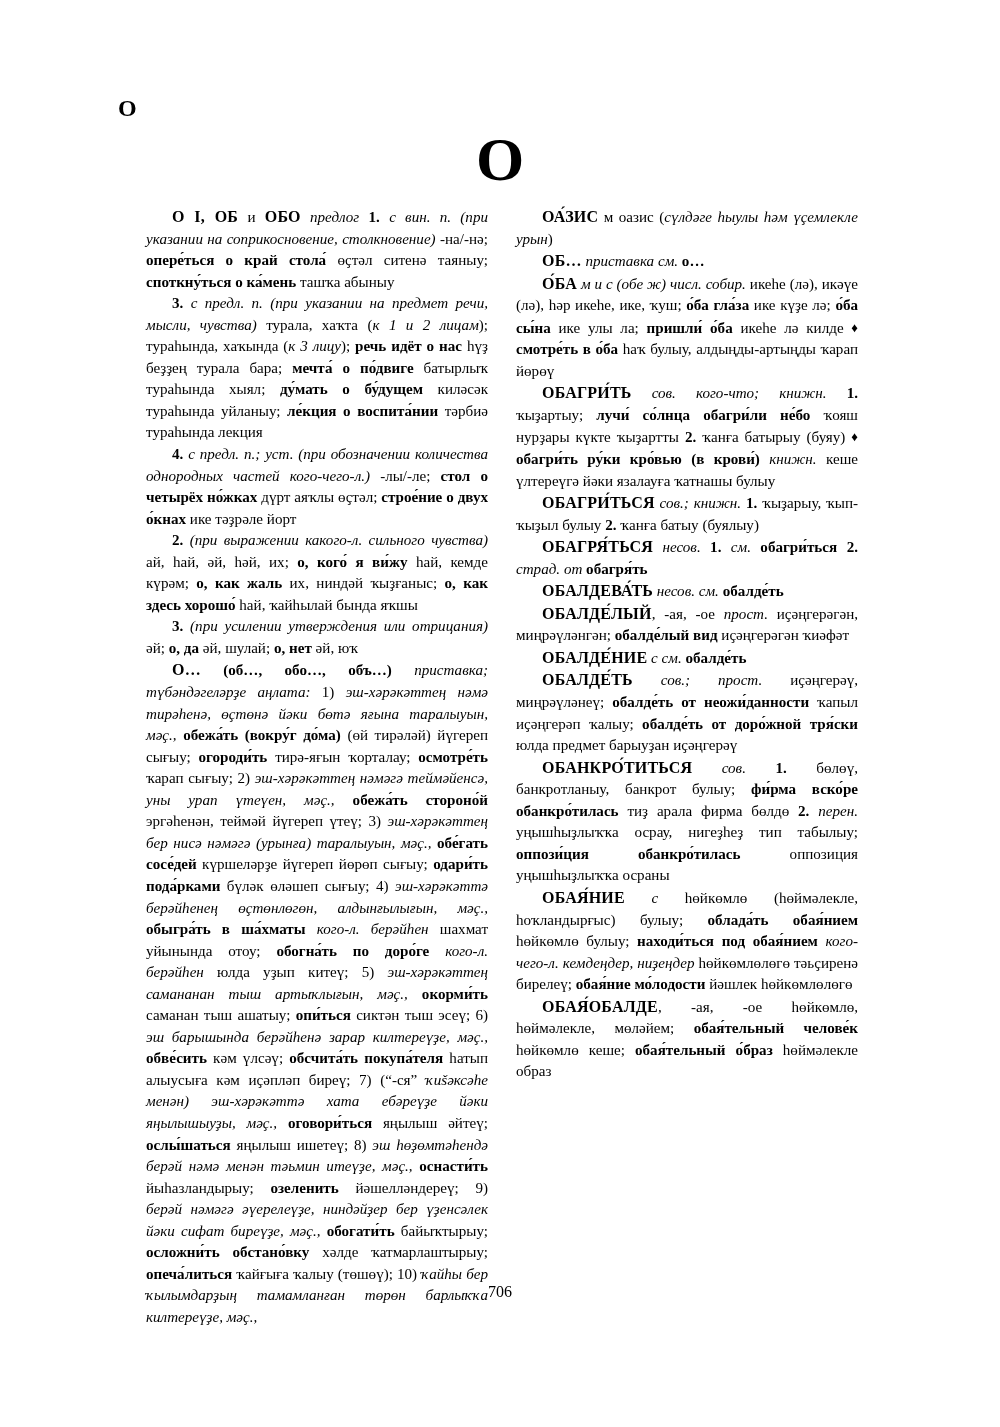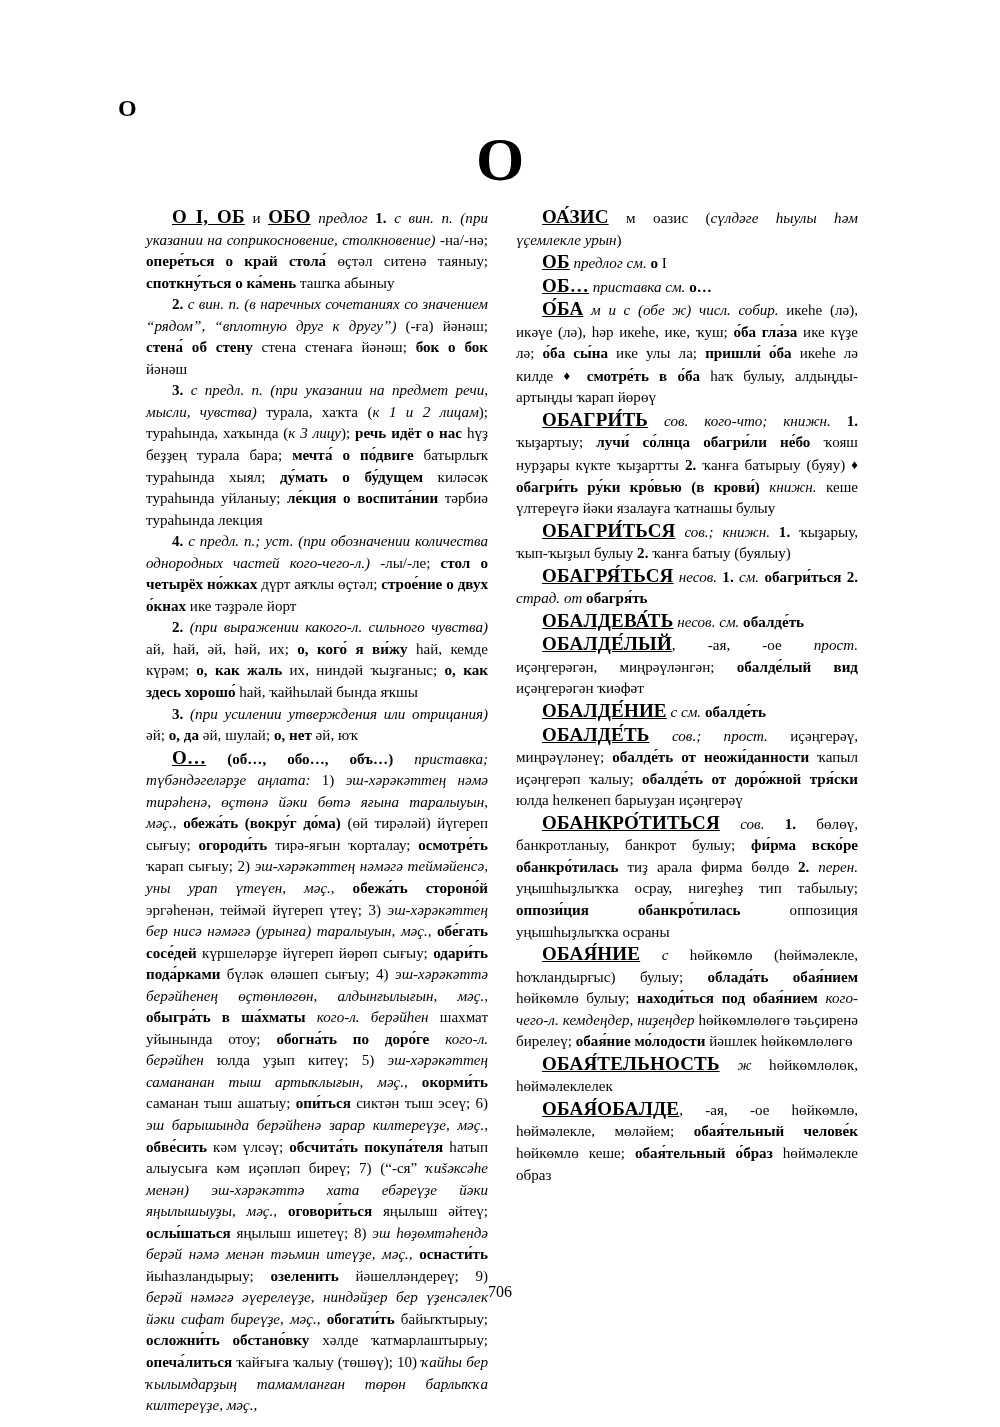--- a/index.html
+++ b/index.html
@@ -59,23 +59,22 @@
     text-justify: inter-word;
     hyphens: manual;
   }
   .col p {
     margin: 0;
     text-indent: 26px;
   }
   
   b.hw {
     font-weight: bold;
-    font-size: 19px;
+    font-size: 16px;
     letter-spacing: 0.2px;
-    text-decoration: underline;
   }
   b.bd { font-weight: bold; }
   i.it { font-style: italic; }
   .lozenge {
     font-weight: normal;
     font-size: 13px;
     vertical-align: 1px;
   }
   
   .folio {
@@ -92,41 +91,38 @@
 
 <div class="page">
 
   <div class="running-head">О</div>
 
   <div class="section-letter">О</div>
 
   <div class="columns">
     <div class="col" id="col-left">
         <p id="entry-o-1"><b class="hw">О I, ОБ</b><span> и </span><b class="hw">ОБО</b><i class="it"> предлог </i><b class="bd">1.</b><span> </span><i class="it">с вин. п. (при указании на соприкосновение, столкновение)</i><span> -на/-нә; </span><b class="bd">опере́ться о край стола́</b><span> өҫтәл ситенә таяныу; </span><b class="bd">споткну́ться о ка́мень</b><span> ташҡа абыныу</span></p>
-        <p id="entry-o-1-sense-2"><b class="bd">2.</b><span> </span><i class="it">с вин. п. (в наречных сочетаниях со значением “рядом”, “вплотную друг к другу”)</i><span> (-ға) йәнәш; </span><b class="bd">стена́ об стену</b><span> стена стенаға йәнәш; </span><b class="bd">бок о бок</b><span> йәнәш</span></p>
         <p id="entry-o-1-sense-3"><b class="bd">3.</b><span> </span><i class="it">с предл. п. (при указании на предмет речи, мысли, чувства)</i><span> турала, хаҡта (</span><i class="it">к 1 и 2 лицам</i><span>); тураһында, хаҡында (</span><i class="it">к 3 лицу</i><span>); </span><b class="bd">речь идёт о нас</b><span> һүҙ беҙҙең турала бара; </span><b class="bd">мечта́ о по́двиге</b><span> батырлыҡ тураһында хыял; </span><b class="bd">ду́мать о бу́дущем</b><span> киләсәк тураһында уйланыу; </span><b class="bd">ле́кция о воспита́нии</b><span> тәрбиә тураһында лекция</span></p>
         <p id="entry-o-1-sense-4"><b class="bd">4.</b><span> </span><i class="it">с предл. п.; уст. (при обозначении количества однородных частей кого-чего-л.)</i><span> -лы/-ле; </span><b class="bd">стол о четырёх но́жках</b><span> дүрт аяҡлы өҫтәл; </span><b class="bd">строе́ние о двух о́кнах</b><span> ике тәҙрәле йорт</span></p>
         <p id="entry-o-2-sense-2"><b class="bd">2.</b><span> </span><i class="it">(при выражении какого-л. сильного чувства)</i><span> ай, һай, әй, һәй, их; </span><b class="bd">о, кого́ я ви́жу</b><span> һай, кемде күрәм; </span><b class="bd">о, как жаль</b><span> их, ниндәй ҡыҙғаныс; </span><b class="bd">о, как здесь хорошо́</b><span> һай, ҡайһылай бында яҡшы</span></p>
         <p id="entry-o-2-sense-3"><b class="bd">3.</b><span> </span><i class="it">(при усилении утверждения или отрицания)</i><span> әй; </span><b class="bd">о, да</b><span> әй, шулай; </span><b class="bd">о, нет</b><span> әй, юҡ</span></p>
         <p id="entry-o-prefix"><b class="hw">О…</b><b class="bd"> (</b><b class="bd">об…, обо…, объ…</b><b class="bd">) </b><i class="it">приставка; түбәндәгеләрҙе аңлата:</i><span> 1) </span><i class="it">эш-хәрәкәттең нәмә тирәһенә, өҫтөнә йәки бөтә яғына таралыуын, мәҫ.,</i><span> </span><b class="bd">обежа́ть (вокру́г до́ма)</b><span> (өй тирәләй) йүгереп сығыу; </span><b class="bd">огороди́ть</b><span> тирә-яғын ҡорталау; </span><b class="bd">осмотре́ть</b><span> ҡарап сығыу; 2) </span><i class="it">эш-хәрәкәттең нәмәгә теймәйенсә, уны урап үтеүен, мәҫ.,</i><span> </span><b class="bd">обежа́ть стороно́й</b><span> эргәһенән, теймәй йүгереп үтеү; 3) </span><i class="it">эш-хәрәкәттең бер нисә нәмәгә (урынға) таралыуын, мәҫ.,</i><span> </span><b class="bd">обе́гать сосе́дей</b><span> күршеләрҙе йүгереп йөрөп сығыу; </span><b class="bd">одари́ть пода́рками</b><span> бүләк өләшеп сығыу; 4) </span><i class="it">эш-хәрәкәттә берәйһенең өҫтөнлөгөн, алдынғылығын, мәҫ.,</i><span> </span><b class="bd">обыгра́ть в ша́хматы</b><i class="it"> кого-л. берәйһен</i><span> шахмат уйынында отоу; </span><b class="bd">обогна́ть по доро́ге</b><i class="it"> кого-л. берәйһен</i><span> юлда уҙып китеү; 5) </span><i class="it">эш-хәрәкәттең самананан тыш артыҡлығын, мәҫ.,</i><span> </span><b class="bd">окорми́ть</b><span> саманан тыш ашатыу; </span><b class="bd">опи́ться</b><span> сиктән тыш эсеү; 6) </span><i class="it">эш барышында берәйһенә зарар килтереүҙе, мәҫ.,</i><span> </span><b class="bd">обве́сить</b><span> кәм үлсәү; </span><b class="bd">обсчита́ть покупа́теля</b><span> һатып алыусыға кәм иҫәпләп биреү; 7) (“-ся” </span><i class="it">ҡušәксәһе менән) эш-хәрәкәттә хата ебәреүҙе йәки яңылышыуҙы, мәҫ.,</i><span> </span><b class="bd">оговори́ться</b><span> яңылыш әйтеү; </span><b class="bd">ослы́шаться</b><span> яңылыш ишетеү; 8) </span><i class="it">эш һөҙөмтәһендә берәй нәмә менән тәьмин итеүҙе, мәҫ.,</i><span> </span><b class="bd">оснасти́ть</b><span> йыһазландырыу; </span><b class="bd">озеленить</b><span> йәшелләндереү; 9) </span><i class="it">берәй нәмәгә әүерелеүҙе, ниндәйҙер бер үҙенсәлек йәки сифат биреүҙе, мәҫ.,</i><span> </span><b class="bd">обогати́ть</b><span> байыҡтырыу; </span><b class="bd">осложни́ть обстано́вку</b><span> хәлде ҡатмарлаштырыу; </span><b class="bd">опеча́литься</b><span> ҡайғыға ҡалыу (төшөү); 10) </span><i class="it">ҡайһы бер ҡылымдарҙың тамамланған төрөн барлыҡҡа килтереүҙе, мәҫ.,</i></p>
       </div>
     <div class="col" id="col-right">
         <p id="entry-oazis"><b class="hw">ОА́ЗИС</b><span> м</span><span> оазис (</span><i class="it">сүлдәге һыулы һәм үҫемлекле урын</i><span>)</span></p>
-        <p id="entry-ob"><b class="hw">ОБ</b><i class="it"> предлог см.</i><span> </span><b class="bd">о</b><span> I</span></p>
         <p id="entry-ob-prefix"><b class="hw">ОБ…</b><i class="it"> приставка см.</i><span> </span><b class="bd">о…</b></p>
         <p id="entry-oba"><b class="hw">О́БА</b><i class="it"> м</i><i class="it"> и </i><i class="it">с</i><i class="it"> (обе ж) числ. собир.</i><span> икеһе (лә), икәүе (лә), һәр икеһе, ике, ҡуш; </span><b class="bd">о́ба гла́за</b><span> ике күҙе лә; </span><b class="bd">о́ба сы́на</b><span> ике улы ла; </span><b class="bd">пришли́ о́ба</b><span> икеһе лә килде </span><span class="lozenge">♦</span><span> </span><b class="bd">смотре́ть в о́ба</b><span> һаҡ булыу, алдыңды-артыңды ҡарап йөрөү</span></p>
         <p id="entry-obagrit"><b class="hw">ОБАГРИ́ТЬ</b><i class="it"> сов. кого-что; книжн.</i><span> </span><b class="bd">1.</b><span> ҡыҙартыу; </span><b class="bd">лучи́ со́лнца обагри́ли не́бо</b><span> ҡояш нурҙары күкте ҡыҙартты </span><b class="bd">2.</b><span> ҡанға батырыу (буяу) </span><span class="lozenge">♦</span><span> </span><b class="bd">обагри́ть ру́ки кро́вью (в крови́)</b><i class="it"> книжн.</i><span> кеше үлтереүгә йәки язалауға ҡатнашы булыу</span></p>
         <p id="entry-obagritsya"><b class="hw">ОБАГРИ́ТЬСЯ</b><i class="it"> сов.; книжн.</i><span> </span><b class="bd">1.</b><span> ҡыҙарыу, ҡып-ҡыҙыл булыу </span><b class="bd">2.</b><span> ҡанға батыу (буялыу)</span></p>
         <p id="entry-obagryatsya"><b class="hw">ОБАГРЯ́ТЬСЯ</b><i class="it"> несов.</i><span> </span><b class="bd">1.</b><span> </span><i class="it">см.</i><span> </span><b class="bd">обагри́ться</b><span> </span><b class="bd">2.</b><span> </span><i class="it">страд. от</i><span> </span><b class="bd">обагря́ть</b></p>
         <p id="entry-obaldevat"><b class="hw">ОБАЛДЕВА́ТЬ</b><i class="it"> несов. см.</i><span> </span><b class="bd">обалде́ть</b></p>
         <p id="entry-obaldelyy"><b class="hw">ОБАЛДЕ́ЛЫЙ</b><span>, -ая, -ое </span><i class="it">прост.</i><span> иҫәңгерәгән, миңрәүләнгән; </span><b class="bd">обалде́лый вид</b><span> иҫәңгерәгән ҡиәфәт</span></p>
         <p id="entry-obaldenie"><b class="hw">ОБАЛДЕ́НИЕ</b><i class="it"> с см.</i><span> </span><b class="bd">обалде́ть</b></p>
-        <p id="entry-obaldet"><b class="hw">ОБАЛДЕ́ТЬ</b><i class="it"> сов.; прост.</i><span> иҫәңгерәү, миңрәүләнеү; </span><b class="bd">обалде́ть от неожи́данности</b><span> ҡапыл иҫәңгерәп ҡалыу; </span><b class="bd">обалде́ть от доро́жной тря́ски</b><span> юлда һелкенеп барыуҙан иҫәңгерәү</span></p>
+        <p id="entry-obaldet"><b class="hw">ОБАЛДЕ́ТЬ</b><i class="it"> сов.; прост.</i><span> иҫәңгерәү, миңрәүләнеү; </span><b class="bd">обалде́ть от неожи́данности</b><span> ҡапыл иҫәңгерәп ҡалыу; </span><b class="bd">обалде́ть от доро́жной тря́ски</b><span> юлда предмет барыуҙан иҫәңгерәү</span></p>
         <p id="entry-obankrotitsya"><b class="hw">ОБАНКРО́ТИТЬСЯ</b><i class="it"> сов.</i><span> </span><b class="bd">1.</b><span> бөлөү, банкротланыу, банкрот булыу; </span><b class="bd">фи́рма вско́ре обанкро́тилась</b><span> тиҙ арала фирма бөлдө </span><b class="bd">2.</b><span> </span><i class="it">перен.</i><span> уңышһыҙлыҡҡа осрау, нигеҙһеҙ тип табылыу; </span><b class="bd">оппози́ция обанкро́тилась</b><span> оппозиция уңышһыҙлыҡҡа осраны</span></p>
         <p id="entry-obayanie"><b class="hw">ОБАЯ́НИЕ</b><i class="it"> с</i><span> һөйкөмлө (һөймәлекле, һоҡландырғыс) булыу; </span><b class="bd">облада́ть обая́нием</b><span> һөйкөмлө булыу; </span><b class="bd">находи́ться под обая́нием</b><i class="it"> кого-чего-л. кемдеңдер, ниҙеңдер</i><span> һөйкөмлөлөгө тәьҫиренә бирелеү; </span><b class="bd">обая́ние мо́лодости</b><span> йәшлек һөйкөмлөлөгө</span></p>
-        <p id="entry-obayatelnost"><b class="hw">ОБАЯ́ТЕЛЬНОСТЬ</b><i class="it"> ж</i><span> һөйкөмлөлөк, һөймәлеклелек</span></p>
         <p id="entry-obayatelnyy"><b class="hw">ОБАЯ́ОБАЛДЕ</b><span>, -ая, -ое һөйкөмлө, һөймәлекле, мөләйем; </span><b class="bd">обая́тельный челове́к</b><span> һөйкөмлө кеше; </span><b class="bd">обая́тельный о́браз</b><span> һөймәлекле образ</span></p>
       </div>
   </div>
 
   <div class="folio">706</div>
 
 </div>
 
 </body></html>

